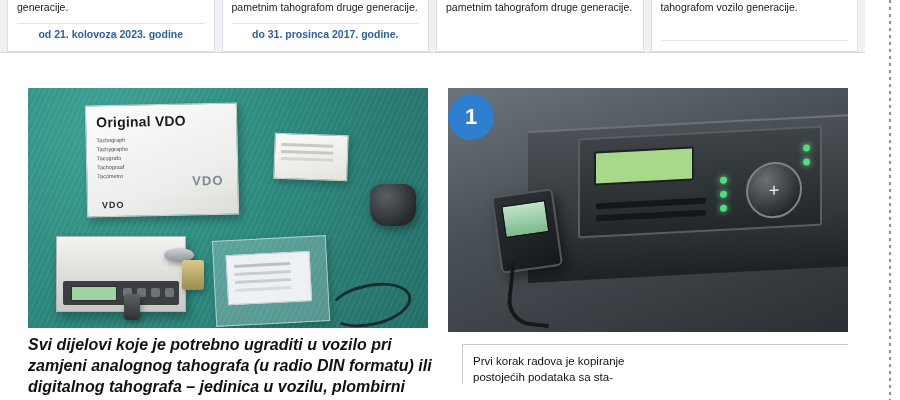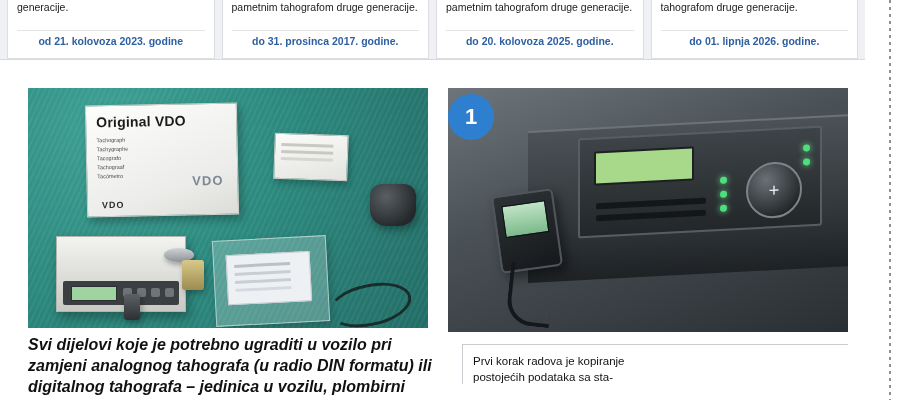--- a/index.html
+++ b/index.html
@@ -14,21 +14,21 @@
     font-family: "Liberation Sans", sans-serif;
     position: relative;
   }
 
   
   .cards-strip {
     position: absolute;
     left: 0;
     top: 0;
     width: 865px;
-    height: 60px;
+    height: 53px;
     background: #f0f1f4;
     border-bottom: 1px solid #d7d9de;
     box-sizing: border-box;
   }
   .cards-row {
     display: flex;
     gap: 7px;
     padding: 0 7px;
     height: 100%;
     box-sizing: border-box;
@@ -485,31 +485,26 @@
     <div class="card">
       <div class="card-body">pametnim tahografom druge generacije.</div>
       <div>
         <div class="card-sep"></div>
         <div class="card-date">do 31. prosinca 2017. godine.</div>
       </div>
     </div>
 
     <div class="card">
       <div class="card-body">pametnim tahografom druge generacije.</div>
+    </div>
+
+    <div class="card">
+      <div class="card-body">tahografom vozilo generacije.</div>
       <div>
         <div class="card-sep"></div>
-        <div class="card-date">do 20. kolovoza 2025. godine.</div>
-      </div>
-    </div>
-
-    <div class="card">
-      <div class="card-body">tahografom druge generacije.</div>
-      <div>
-        <div class="card-sep"></div>
-        <div class="card-date">do 01. lipnja 2026. godine.</div>
       </div>
     </div>
 
   </div>
 </div>
 
 <div class="photo-left">
   <div class="bench"></div>
 
   <div class="vdo-box">

